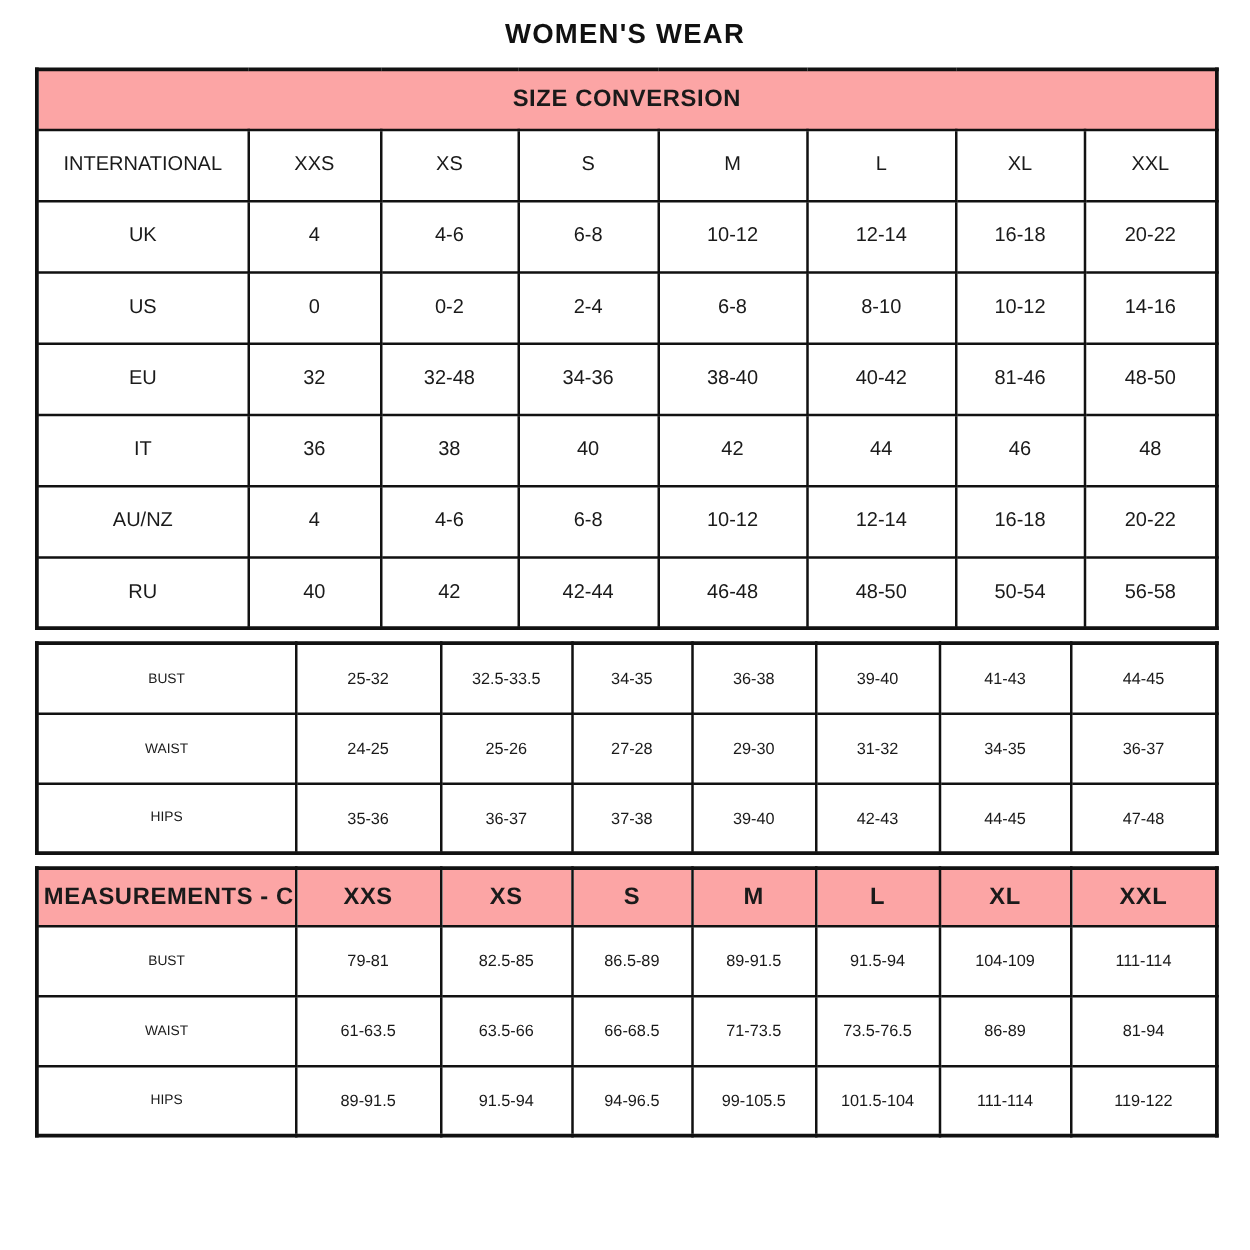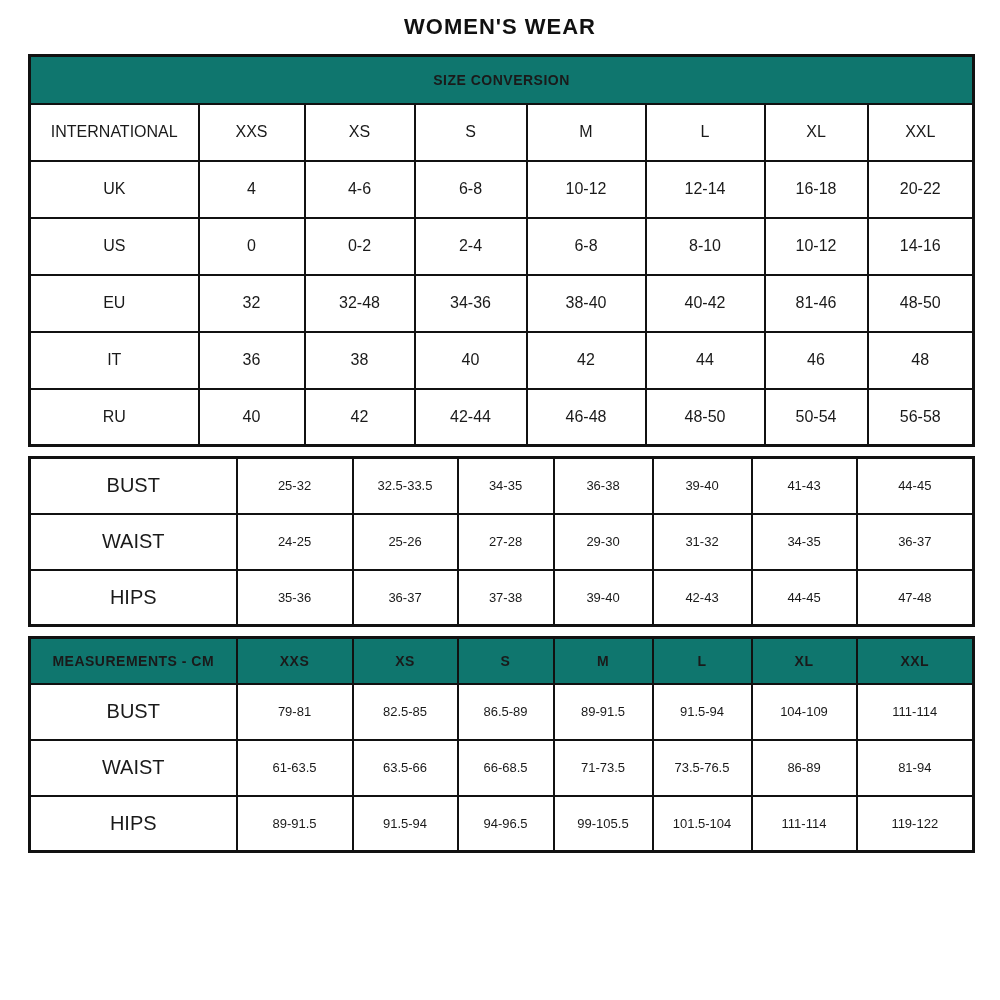--- a/index.html
+++ b/index.html
@@ -28,34 +28,34 @@
   td, th {
     border: 2px solid #111;
     text-align: center;
     vertical-align: middle;
     padding: 0 4px;
     overflow: hidden;
     white-space: nowrap;
   }
   
   .banner {
-    background: #0f766e;
+    background: #fca5a5;
     font-weight: 700;
-    font-size: 14px;
+    font-size: 19px;
     letter-spacing: .5px;
     height: 48px;
   }
   
   .t1 { margin-bottom: 9px; }
   .t1 td { height: 57px; font-size: 16px; font-weight: 500; }
   
   .t2 { margin-bottom: 9px; }
   .t2 .banner, .t3 .banner { height: 46px; }
   .t2 td, .t3 td { height: 56px; }
-  .t2 td.lbl, .t3 td.lbl { font-size: 20px; font-weight: 500; margin-top: 33px; }
+  .t2 td.lbl, .t3 td.lbl { font-size: 11px; font-weight: 500; margin-top: 33px; }
   .t2 td.val, .t3 td.val { font-size: 13px; font-weight: 500; }
 </style>
 </head>
 <body>
 
 <div class="page">
 
   <h1 class="page-title">WOMEN'S WEAR</h1>
 
   <table class="t1">
@@ -117,20 +117,30 @@
         <td>IT</td>
         <td>36</td>
         <td>38</td>
         <td>40</td>
         <td>42</td>
         <td>44</td>
         <td>46</td>
         <td>48</td>
       </tr>
       <tr>
+        <td>AU/NZ</td>
+        <td>4</td>
+        <td>4-6</td>
+        <td>6-8</td>
+        <td>10-12</td>
+        <td>12-14</td>
+        <td>16-18</td>
+        <td>20-22</td>
+      </tr>
+      <tr>
         <td>RU</td>
         <td>40</td>
         <td>42</td>
         <td>42-44</td>
         <td>46-48</td>
         <td>48-50</td>
         <td>50-54</td>
         <td>56-58</td>
       </tr>
     </tbody>

